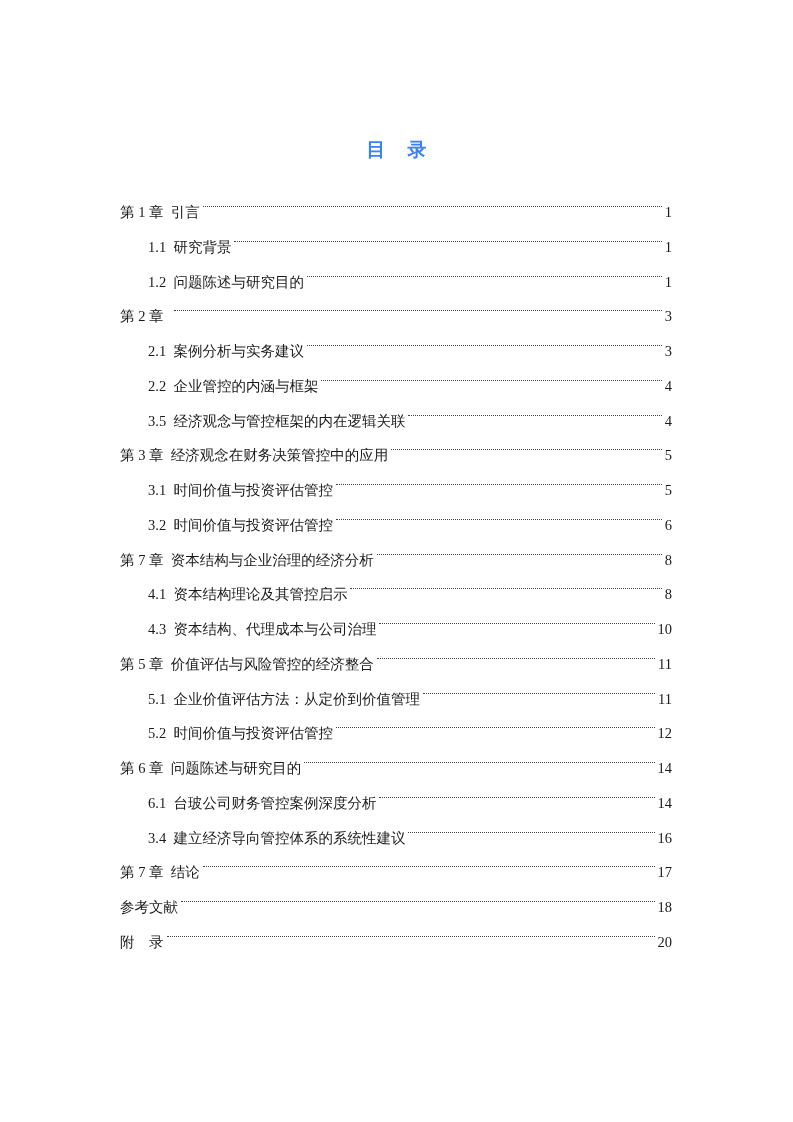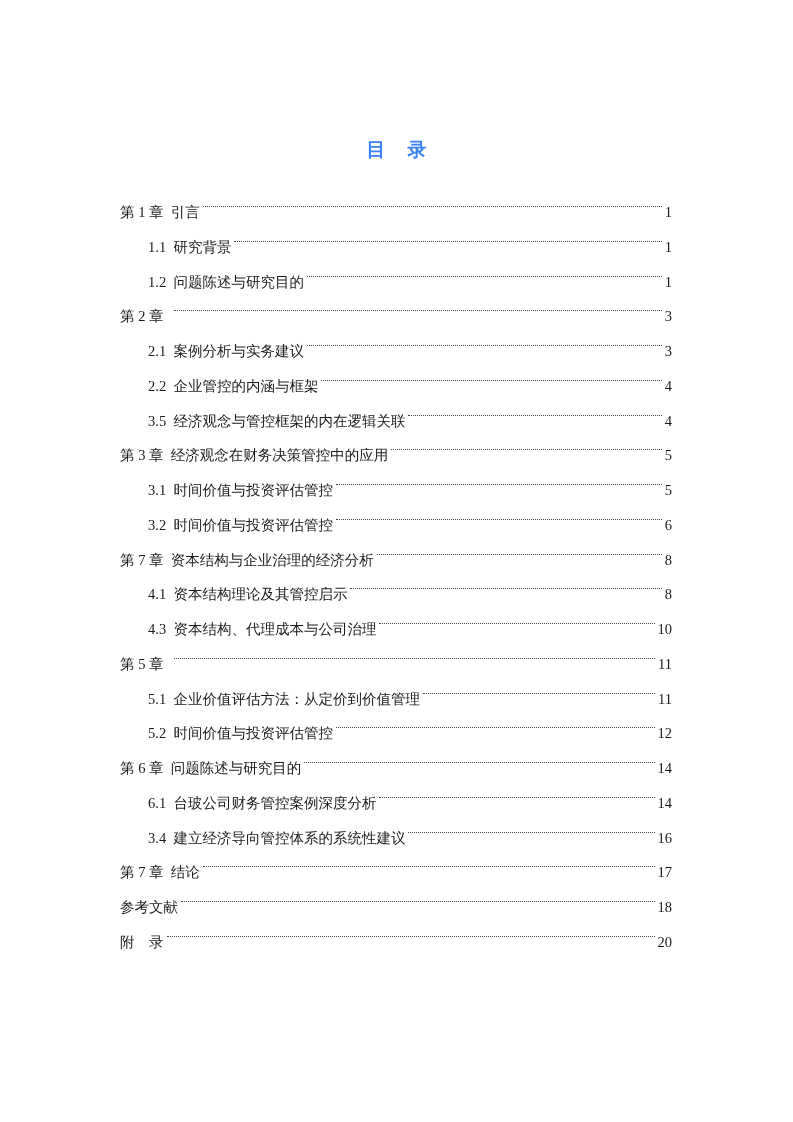--- a/index.html
+++ b/index.html
@@ -94,20 +94,21 @@
       <span class="page">8</span>
     </li>
   <li class="sub">
       <span class="entry-num">4.3  </span>
       <span class="entry-text">资本结构、代理成本与公司治理</span>
       <span class="leader"></span>
       <span class="page">10</span>
     </li>
   <li>
       <span class="entry-num">第 5 章  </span>
+      <span class="entry-text">价值评估与风险管控的经济整合</span>
       <span class="leader"></span>
       <span class="page">11</span>
     </li>
   <li class="sub">
       <span class="entry-num">5.1  </span>
       <span class="entry-text">企业价值评估方法：从定价到价值管理</span>
       <span class="leader"></span>
       <span class="page">11</span>
     </li>
   <li class="sub">

